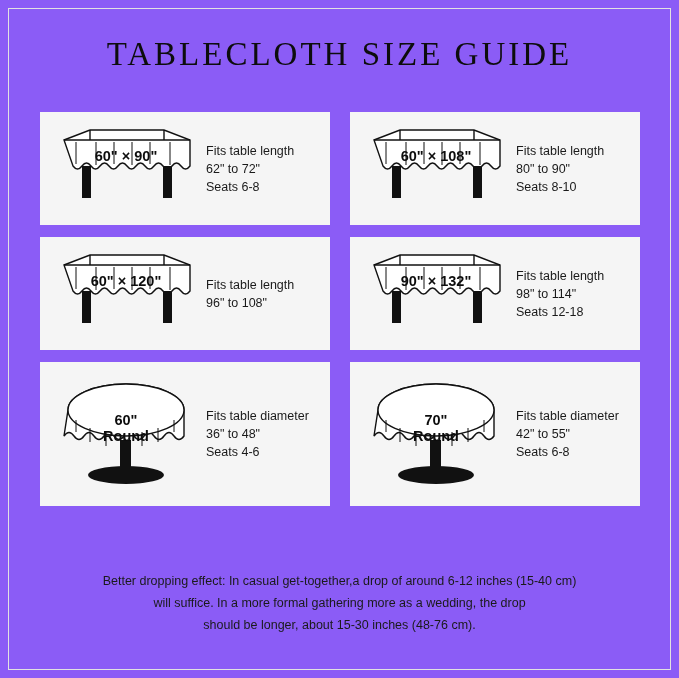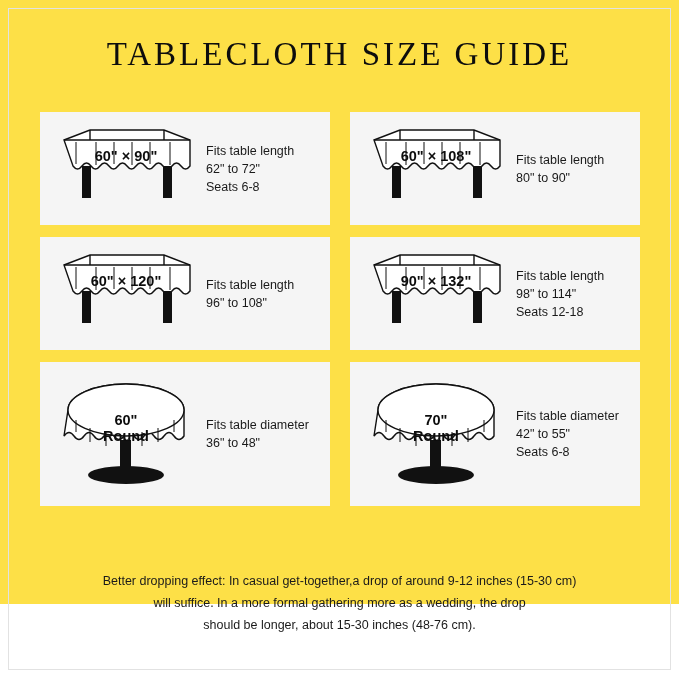--- a/index.html
+++ b/index.html
@@ -10,23 +10,23 @@
     width: 679px;
     height: 678px;
     background: #ffffff;
     font-family: "Liberation Sans", sans-serif;
     color: #111111;
     overflow: hidden;
   }
   .page {
     position: relative;
     width: 679px;
-    height: 604px;
+    height: 678px;
     box-sizing: border-box;
-    background: #fde047;
+    background: #8b5cf6;
   }
   .frame {
     position: absolute;
     left: 8px;
     top: 8px;
     width: 663px;
     height: 662px;
     border: 1px solid #e2e2e2;
     box-sizing: border-box;
   }
@@ -173,20 +173,21 @@
           </g>
           <g fill="none" stroke="#111" stroke-width="1">
             <path d="M30 30 L30 52 M50 30 L50 53 M68 30 L68 52 M86 30 L86 53 M104 30 L104 52 M124 30 L124 53"></path>
           </g>
         </svg>
         <div class="size-label">60" × 108"</div>
       </div>
       <div class="info">
         <div>Fits table length</div>
         <div>80" to 90"</div>
+        <div>Seats 8-10</div>
       </div>
     </div>
 
     <div class="card">
       <div class="art rect-art">
         <svg width="160" height="113" viewBox="0 0 160 113" aria-hidden="true">
           <g fill="none" stroke="#111" stroke-width="1.4">
             <path d="M18 28 L44 18 L118 18 L144 28 L144 54
                      q-4.5 6 -9 0 q-4.5 -6 -9 0 q-4.5 6 -9 0 q-4.5 -6 -9 0
                      q-4.5 6 -9 0 q-4.5 -6 -9 0 q-4.5 6 -9 0 q-4.5 -6 -9 0
@@ -260,20 +261,21 @@
           </g>
         </svg>
         <div class="size-label">
           <span>60"</span><br>
           <span>Round</span>
         </div>
       </div>
       <div class="info">
         <div>Fits table diameter</div>
         <div>36" to 48"</div>
+        <div>Seats 4-6</div>
       </div>
     </div>
 
     <div class="card round-card">
       <div class="art round-art">
         <svg width="160" height="144" viewBox="0 0 160 144" aria-hidden="true">
           <ellipse cx="80" cy="113" rx="38" ry="9" fill="#111"></ellipse>
           <g fill="none" stroke="#111" stroke-width="1.4">
             <path d="M22 48 a58 26 0 0 1 116 0 L138 74
                      q-5 7 -10 0 q-5 -7 -10 0 q-5 7 -10 0 q-5 -7 -10 0
@@ -297,17 +299,17 @@
       <div class="info">
         <div>Fits table diameter</div>
         <div>42" to 55"</div>
         <div>Seats 6-8</div>
       </div>
     </div>
 
   </div>
 
   <div class="footer">
-    <div>Better dropping effect: In casual get-together,a drop of around 9-12 inches (15-30 cm)</div>
+    <div>Better dropping effect: In casual get-together,a drop of around 6-12 inches (15-40 cm)</div>
     <div>will suffice. In a more formal gathering more as a wedding, the drop</div>
     <div>should be longer, about 15-30 inches (48-76 cm).</div>
   </div>
 </div>
 
 </body></html>

